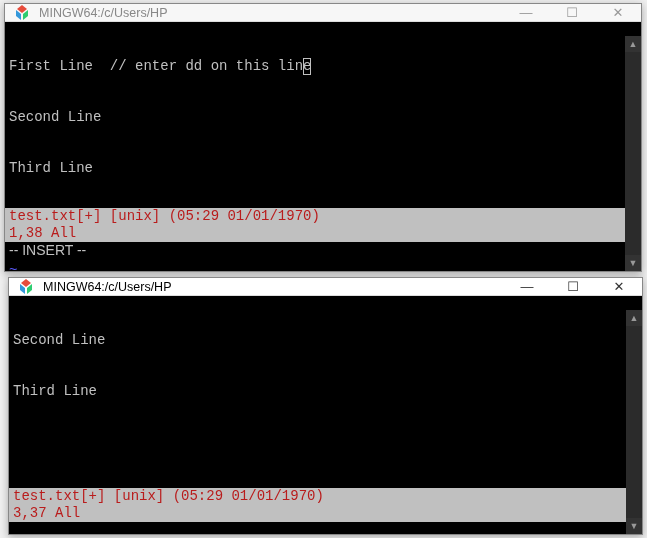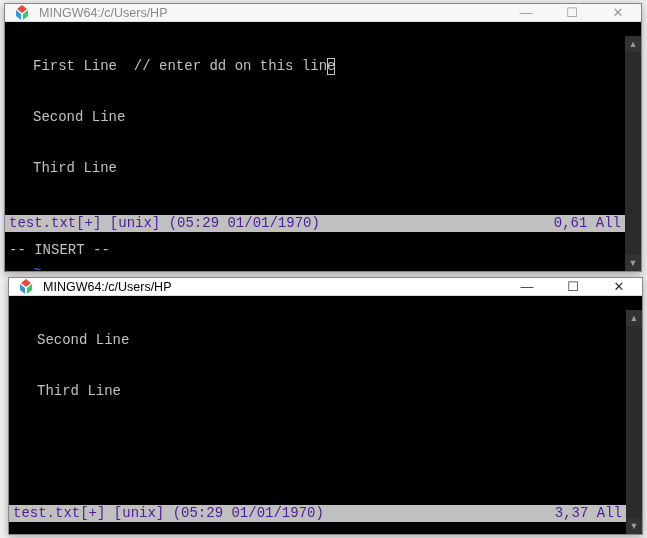--- a/index.html
+++ b/index.html
@@ -43,56 +43,55 @@
     font-size: 13px;
     color: #333;
   }
   .window.inactive .win-btn { color: #999; }
   .term {
     background: #000;
     font-family: Consolas, "Courier New", monospace;
     font-size: 14px;
     line-height: 17px;
     position: relative;
-    padding-left: 24px;
   }
   .term-content {
     padding: 2px 4px;
     color: #c0c0c0;
     white-space: pre;
   }
   .line { height: 17px; }
   .tilde { color: #5c5cff; }
   .blank { height: 17px; }
   .status {
     position: absolute;
     bottom: 0;
     left: 0;
     right: 16px;
     display: flex;
     flex-direction: column;
   }
   .status-inv {
     background: #c0c0c0;
-    color: #4c1d95;
+    color: #b91c1c;
     padding: 0 4px;
     display: flex;
     font-family: Consolas, "Courier New", monospace;
     font-size: 14px;
     line-height: 17px;
+    flex-direction: column;
   }
   .status-inv .left { flex: 1; white-space: pre; }
   .status-inv .right { white-space: pre; }
   .mode-line {
     color: #c0c0c0;
     padding: 0 4px;
-    font-family: Liberation Mono, monospace;
+    font-family: Liberation Sans, sans-serif;
     font-size: 14px;
     line-height: 17px;
-    margin-top: 10px;
   }
   .scrollbar {
     position: absolute;
     right: 0;
     top: 32px;
     bottom: 0;
     width: 16px;
     background: #2b2b2b;
   }
   .sb-arrow {
@@ -154,21 +153,21 @@
       <div class="line tilde">~</div>
       <div class="line tilde">~</div>
       <div class="line tilde">~</div>
       <div class="line tilde">~</div>
       
       
     </div>
     <div class="status">
       <div class="status-inv">
         <span class="left"><span>test.txt</span><span>[+] [unix] (05:29 01/01/1970)</span></span>
-        <span class="right">0,61 All</span>
+        <span class="right">1,38 All</span>
       </div>
       <div class="mode-line">-- INSERT --</div>
     </div>
   </div>
   <div class="scrollbar">
     <div class="sb-arrow sb-up">▲</div>
     <div class="sb-arrow sb-down">▼</div>
   </div>
 </div>
 

